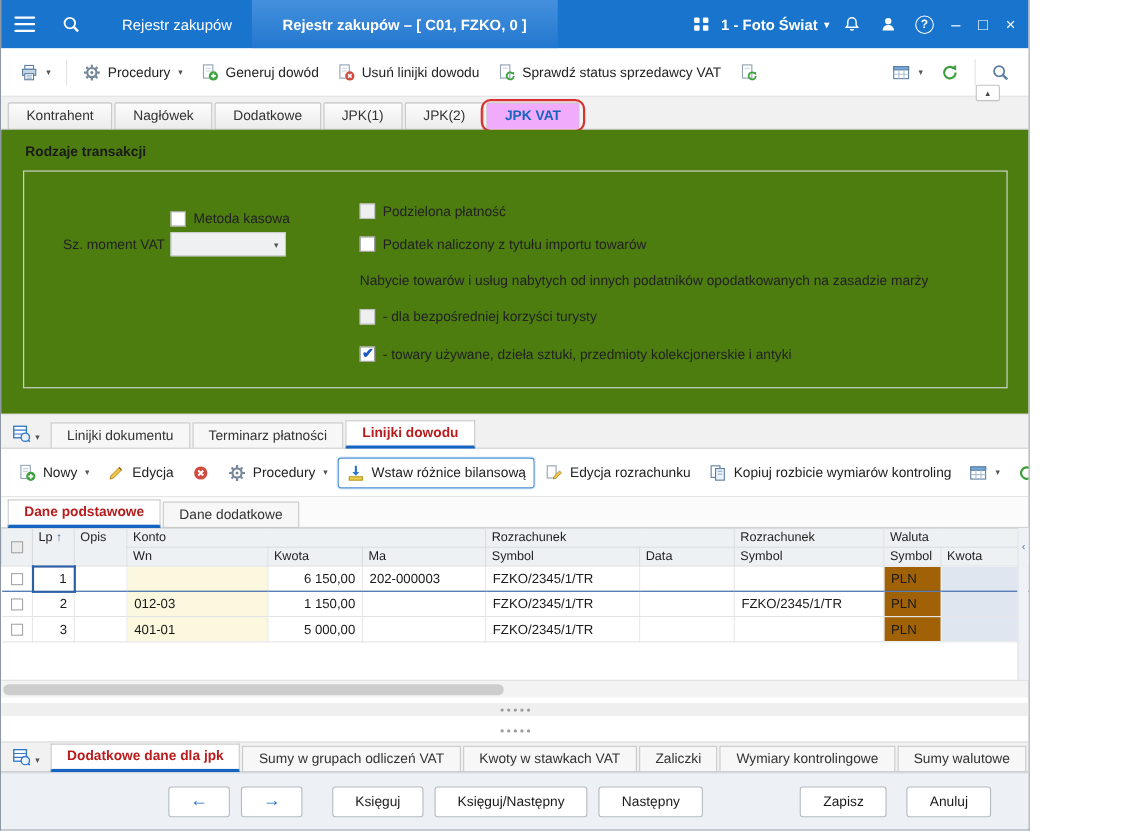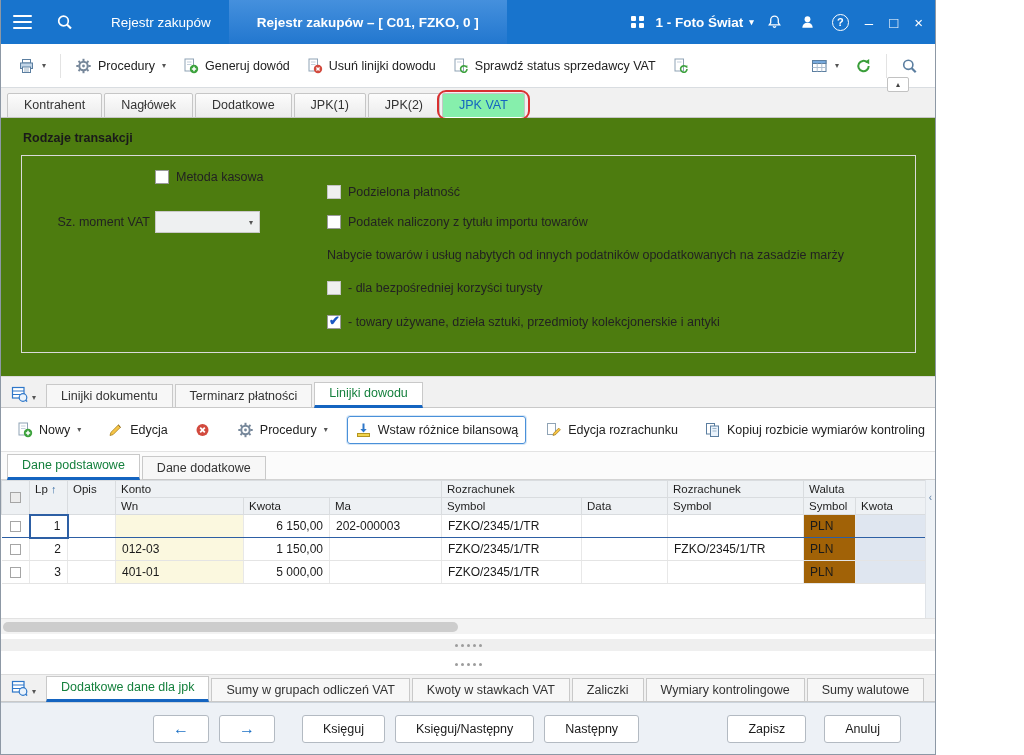--- a/index.html
+++ b/index.html
@@ -27,42 +27,42 @@
   .toolbar{flex:0 0 44px;background:#fff;border-bottom:1px solid #d9dde1;display:flex;align-items:center;padding:0 10px;gap:2px;font-size:12.5px;color:#222}
   .t-item{display:flex;align-items:center;gap:6px;padding:5px 7px;border-radius:3px;cursor:pointer;white-space:nowrap}
   .t-sep{width:1px;height:24px;background:#e3e3e3;margin:0 5px}
   .chev{font-size:8px;color:#555;margin-left:1px}
   .t-right{margin-left:auto;display:flex;align-items:center;gap:2px}
   .ribbon-collapse{position:absolute;top:77px;right:26px;width:22px;height:15px;background:#fff;border:1px solid #c2c2c2;border-radius:2px;display:flex;align-items:center;justify-content:center;font-size:8px;color:#444;z-index:6;cursor:pointer}
 
   
   .tabstrip{flex:0 0 30px;background:#f1f1f1;display:flex;align-items:flex-end;padding:0 6px;border-bottom:1px solid #c6c6c6;gap:2px}
   .htab{height:25px;line-height:23px;padding:0 16px;border:1px solid #c6c6c6;background:linear-gradient(#fcfcfc,#ececec);font-size:12.5px;color:#333;border-radius:2px 2px 0 0;cursor:pointer;margin-bottom:-1px;position:relative;white-space:nowrap}
-  .htab.active{background:#86efac;border-bottom:1px solid #fff;color:#1464c0;font-weight:normal}
+  .htab.active{background:#f0abfc;border-bottom:1px solid #fff;color:#1464c0;font-weight:bold}
   .red-annot{position:absolute;inset:-4px -6px -3px -6px;border:2px solid #d93030;border-radius:9px;pointer-events:none}
 
   
   .panel{flex:0 0 258px;background:#4d7c0f;position:relative}
   .group-title{position:absolute;left:22px;top:13px;font-weight:bold;font-size:12.5px;color:#1a1a1a}
   .groupbox{position:absolute;left:20px;top:37px;width:895px;height:198px;border:1px solid #dadada}
   .g-item{position:absolute;display:flex;align-items:center;gap:7px;font-size:12.5px;color:#222;white-space:nowrap}
   .cb{width:14px;height:14px;border:1px solid #9b9b9b;background:#fff;flex:0 0 14px;position:relative;cursor:pointer}
   .cb.dis{background:#efefef;border-color:#c3c3c3}
   .cb.on::after{content:"✔";color:#1a57c2;font-size:13px;font-weight:bold;position:absolute;left:1px;top:-3px}
   .dd{width:105px;height:22px;background:#eef0f1;border:1px solid #c9c9c9;display:flex;align-items:center;justify-content:flex-end;padding:0 6px;color:#666;cursor:pointer}
   .moment-label{position:absolute;left:33px;top:59px;width:95px;text-align:right;font-size:12.5px;color:#222}
 
   
   .strip{flex:0 0 32px;background:#f1f1f1;border-top:1px solid #dcdcdc;border-bottom:1px solid #c9c9c9;display:flex;align-items:flex-end;padding:0 6px;gap:2px}
   .organizer{display:flex;align-items:flex-end;gap:3px;padding:0 8px 5px 4px;cursor:pointer}
   .stab{height:24px;line-height:22px;padding:0 14px;border:1px solid #c9c9c9;background:#f7f7f7;font-size:12.5px;color:#333;cursor:pointer;margin-bottom:-1px;white-space:nowrap}
-  .stab.active{height:26px;background:#fff;color:#15803d;font-weight:normal;border-bottom:3px solid #1464c0;line-height:21px}
-
-  
-  .gtoolbar{flex:0 0 44px;background:#fff;border-bottom:1px solid #e3e3e3;display:flex;align-items:center;padding:0 8px;gap:12px;font-size:12.5px;color:#222}
+  .stab.active{height:26px;background:#fff;color:#b91c1c;font-weight:bold;border-bottom:3px solid #1464c0;line-height:21px}
+
+  
+  .gtoolbar{flex:0 0 44px;background:#fff;border-bottom:1px solid #e3e3e3;display:flex;align-items:center;padding:0 8px;gap:2px;font-size:12.5px;color:#222}
   .focus-btn{border:1px solid #4a90d9;border-radius:3px;box-shadow:0 0 0 1px #d6e7f7}
   .trunc{max-width:212px;overflow:hidden;white-space:nowrap}
   .subtabs{flex:0 0 28px;background:#fbfbfb;border-bottom:1px solid #d4d4d4;display:flex;align-items:flex-end;padding:0 0 0 6px;gap:2px}
 
   
   .gridwrap{flex:0 0 138px;position:relative;background:#fff}
   table{border-collapse:collapse;table-layout:fixed;width:1014px;font-size:12px}
   th{background:#eef1f4;border:1px solid #d9dcdf;font-weight:normal;text-align:left;padding:1px 5px;font-size:11.5px;color:#1e1e1e;height:17px;overflow:hidden;white-space:nowrap}
   th.vt{vertical-align:top;padding-top:2px}
   td{border-right:1px solid #e8e8e8;border-bottom:1px solid #e4e4e4;padding:2px 6px;height:23px;overflow:hidden;white-space:nowrap;color:#1a1a1a;cursor:default}
@@ -317,21 +317,21 @@
     <div class="htab">JPK(2)</div>
     <div class="htab active">
       <span>JPK VAT</span>
       <span class="red-annot"></span>
     </div>
   </div>
 
   <div class="panel">
     <div class="group-title">Rodzaje transakcji</div>
     <div class="groupbox">
-      <div class="g-item" style="left:133px;top:14px">
+      <div class="g-item" style="left:133px;top:36px">
         <span class="cb"></span>
         <span>Metoda kasowa</span>
       </div>
       <div class="g-item" style="left:305px;top:29px">
         <span class="cb dis"></span>
         <span>Podzielona płatność</span>
       </div>
       <div class="moment-label">Sz. moment VAT</div>
       <div class="g-item" style="left:133px;top:55px">
         <span class="dd">

